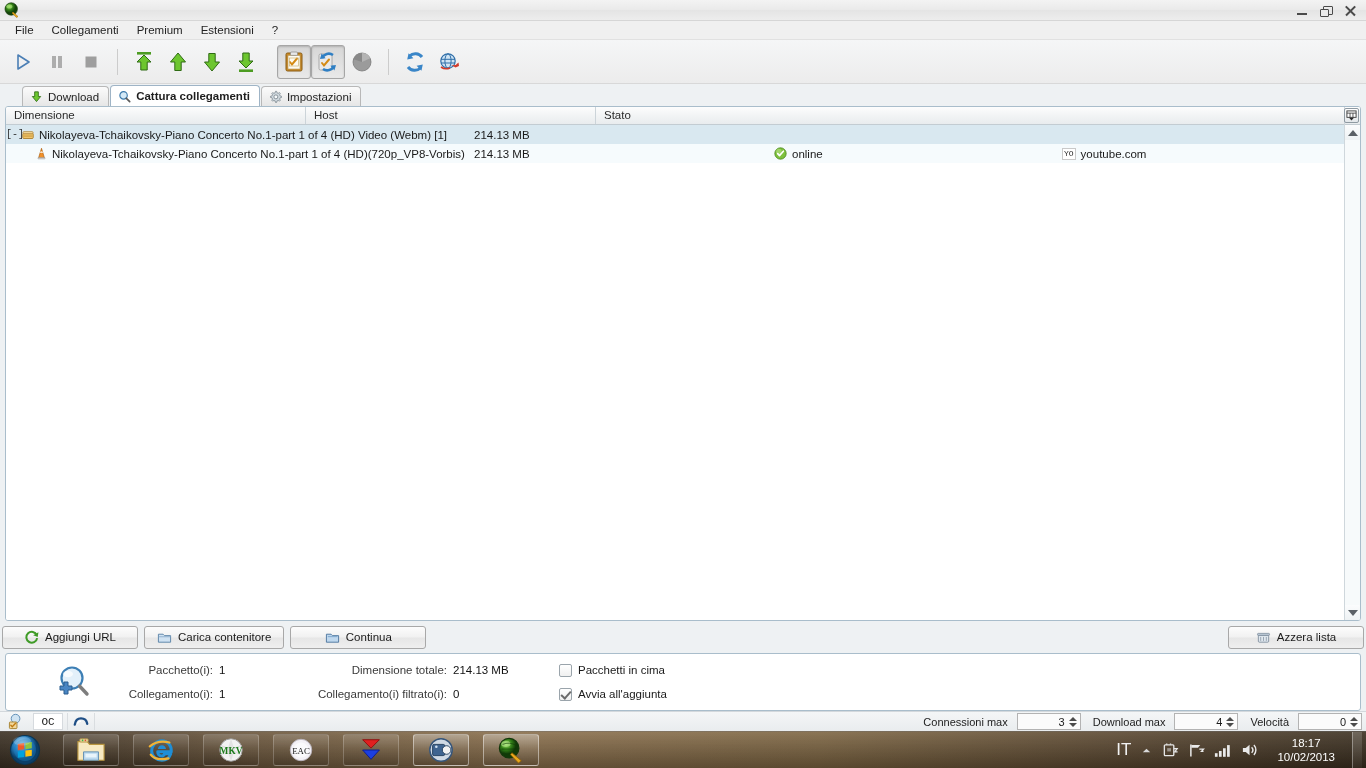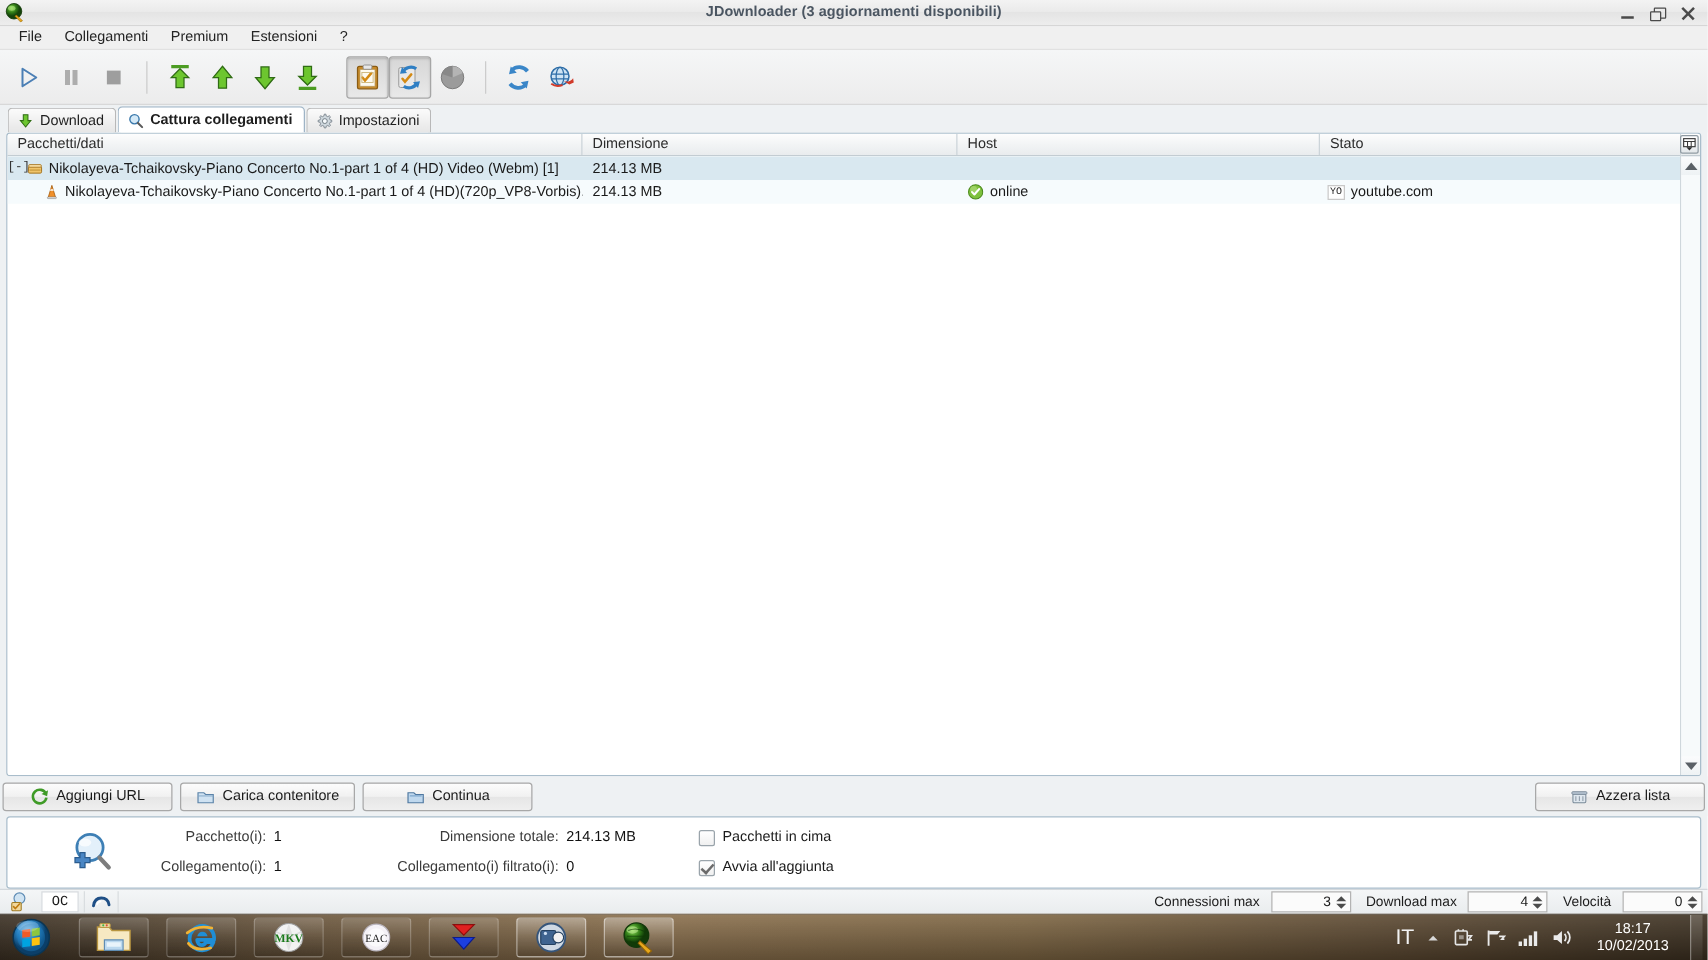--- a/index.html
+++ b/index.html
@@ -144,20 +144,21 @@
 
   
   .tabstrip {
     height: 22px;
     background: #eef1f3;
     display: flex;
     align-items: flex-end;
     padding-left: 6px;
     flex: 0 0 auto;
     position: relative;
+    margin-left: 16px;
   }
   .tabstrip::after {
     content: "";
     position: absolute; left: 0; right: 0; bottom: 0; height: 0px;
   }
   .tab {
     height: 20px;
     display: flex; align-items: center; gap: 5px;
     padding: 0 9px 0 7px;
     font-size: 11.5px;
@@ -463,21 +464,20 @@
         <radialGradient id="gA" cx="35%" cy="30%">
           <stop offset="0%" stop-color="#7fd24a"></stop>
             <stop offset="60%" stop-color="#2f7a16"></stop>
           <stop offset="100%" stop-color="#14430a"></stop>
         </radialGradient>
       </defs>
       <circle cx="7.2" cy="7" r="6.2" fill="url(#gA)" stroke="#173d0c" stroke-width=".7"></circle>
       <ellipse cx="5.4" cy="4.6" rx="3" ry="2" fill="#bff08c" opacity=".55"></ellipse>
       <path d="M9 10 L14 14.5 L12.5 15.6 L8 11 Z" fill="#e8a71c" stroke="#9c6d07" stroke-width=".5"></path>
     </svg>
-    <div class="title-text">JDownloader (3 aggiornamenti disponibili)</div>
     <div class="win-ctrls">
       <div class="win-btn wb-min"></div>
       <div class="win-btn wb-max"></div>
       <div class="win-btn wb-close"></div>
     </div>
   </div>
 
   <div class="menubar">
     <div class="menu-item">File</div>
     <div class="menu-item">Collegamenti</div>
@@ -601,21 +601,20 @@
       </svg>
       <span>Impostazioni</span>
     </div>
   </div>
 
   <div class="content">
     <div class="tbl-wrap">
       <div class="tbl-main">
 
         <div class="tbl-head">
-          <div class="th" style="width:460px">Pacchetti/dati</div>
           <div class="th" style="width:300px">Dimensione</div>
           <div class="th" style="width:290px">Host</div>
           <div class="th" style="flex:1 1 auto">Stato</div>
         </div>
 
         <div class="tbl-body">
 
           <div class="row pkg">
             <div class="cell" style="width:460px">
               <span class="expander">[-]</span>

